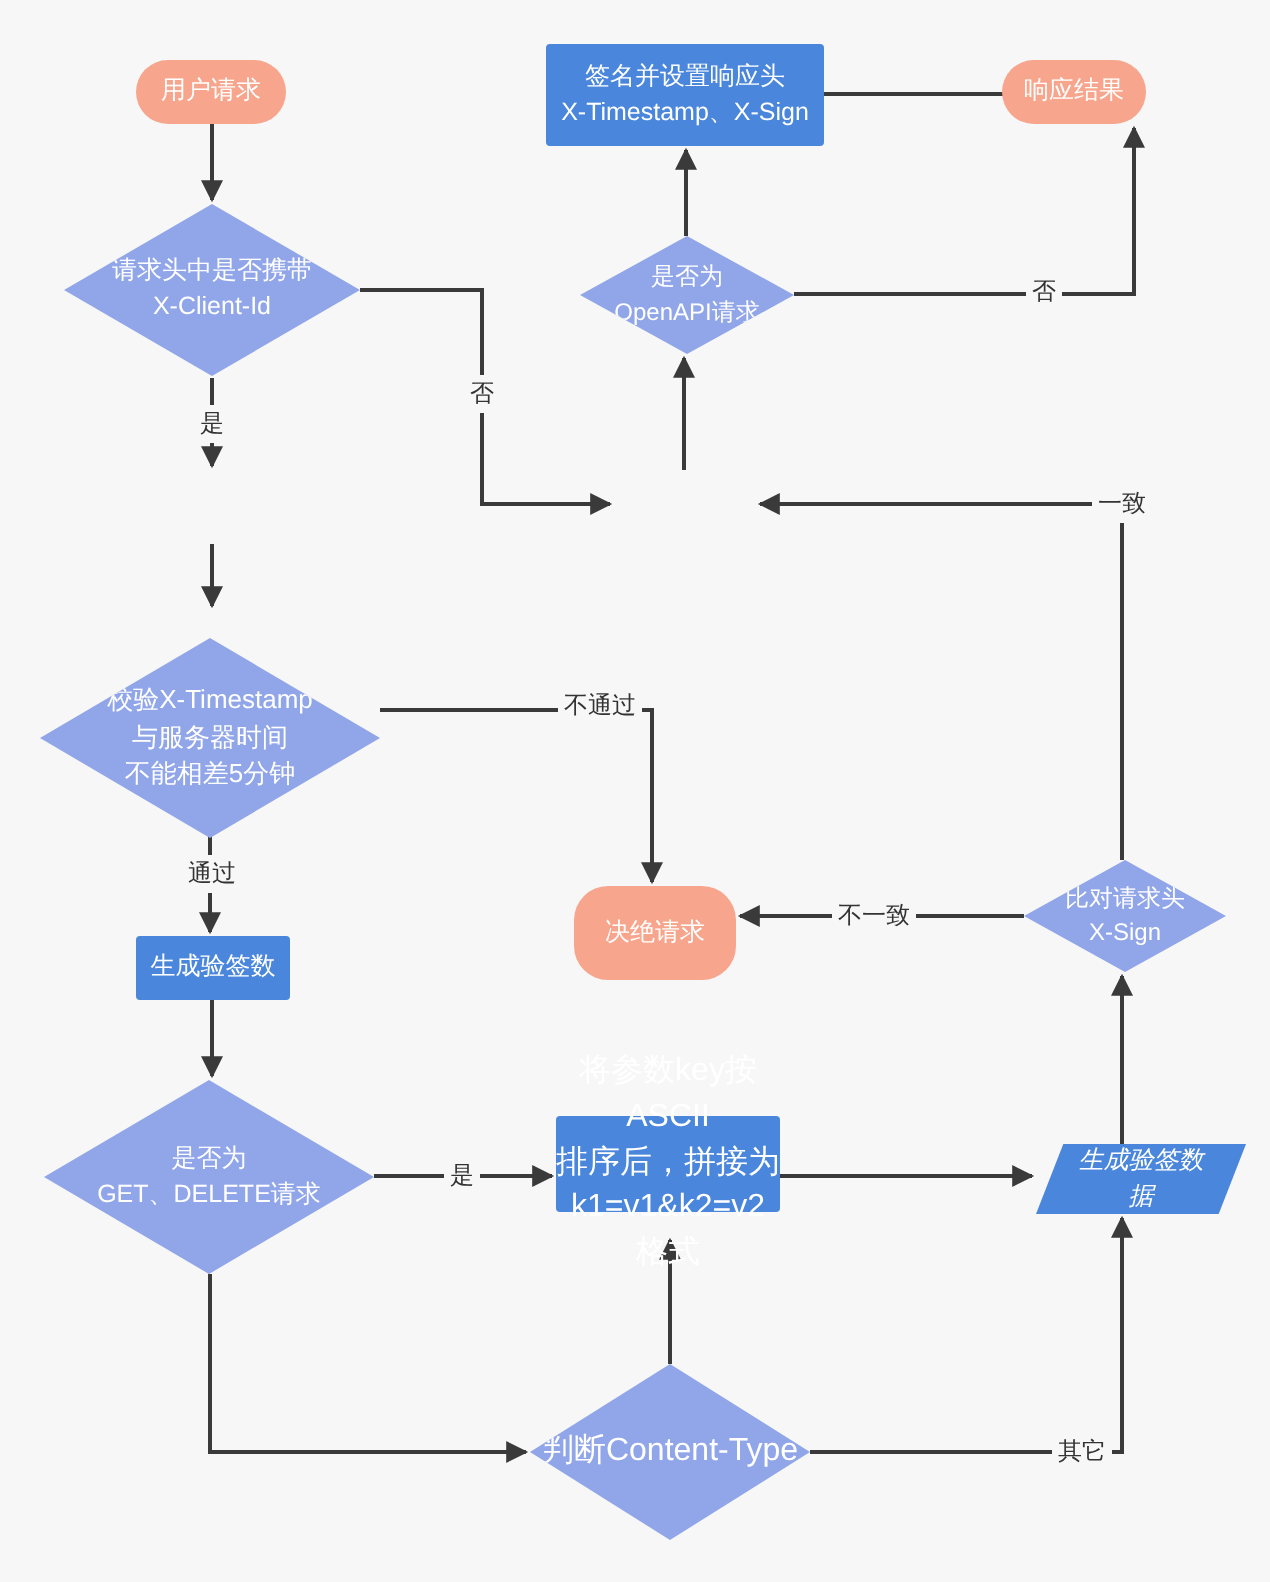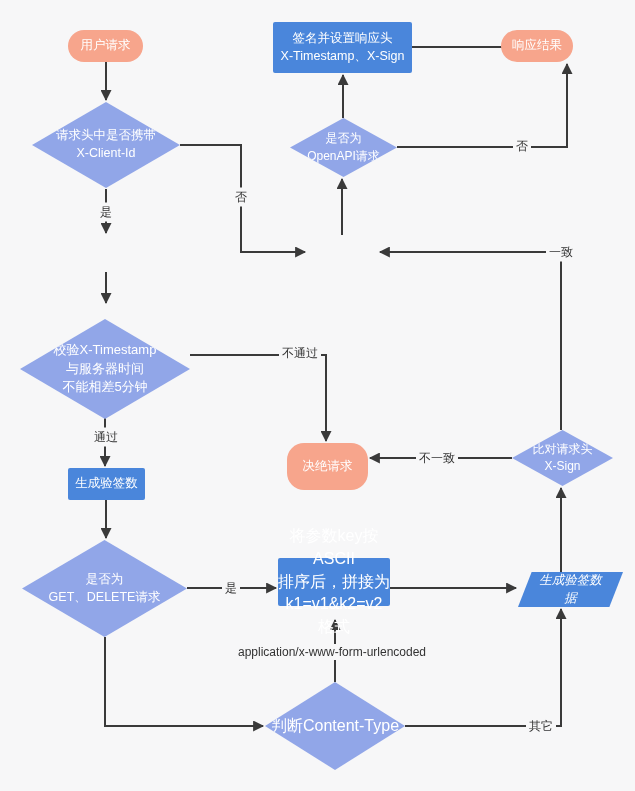--- a/index.html
+++ b/index.html
@@ -95,19 +95,18 @@
   <div class="node parallelogram" style="left:518px;top:572px;width:87px;height:35px">生成验签数
 据</div>
 
   <div class="node decision" style="left:265px;top:682px;width:140px;height:88px;font-size:16px">判断Content-Type</div>
 
   <div class="edge-label" style="left:106px;top:212px">是</div>
   <div class="edge-label" style="left:241px;top:197px">否</div>
   <div class="edge-label" style="left:106px;top:437px">通过</div>
   <div class="edge-label" style="left:300px;top:353px">不通过</div>
   <div class="edge-label" style="left:231px;top:588px">是</div>
-  <div class="edge-label" style="left:332px;top:652px">application/x-www-form-urlencoded</div>
   <div class="edge-label" style="left:541px;top:726px">其它</div>
   <div class="edge-label" style="left:437px;top:458px">不一致</div>
   <div class="edge-label" style="left:561px;top:252px">一致</div>
   <div class="edge-label" style="left:522px;top:146px">否</div>
 
 </div>
 
 </body></html>

